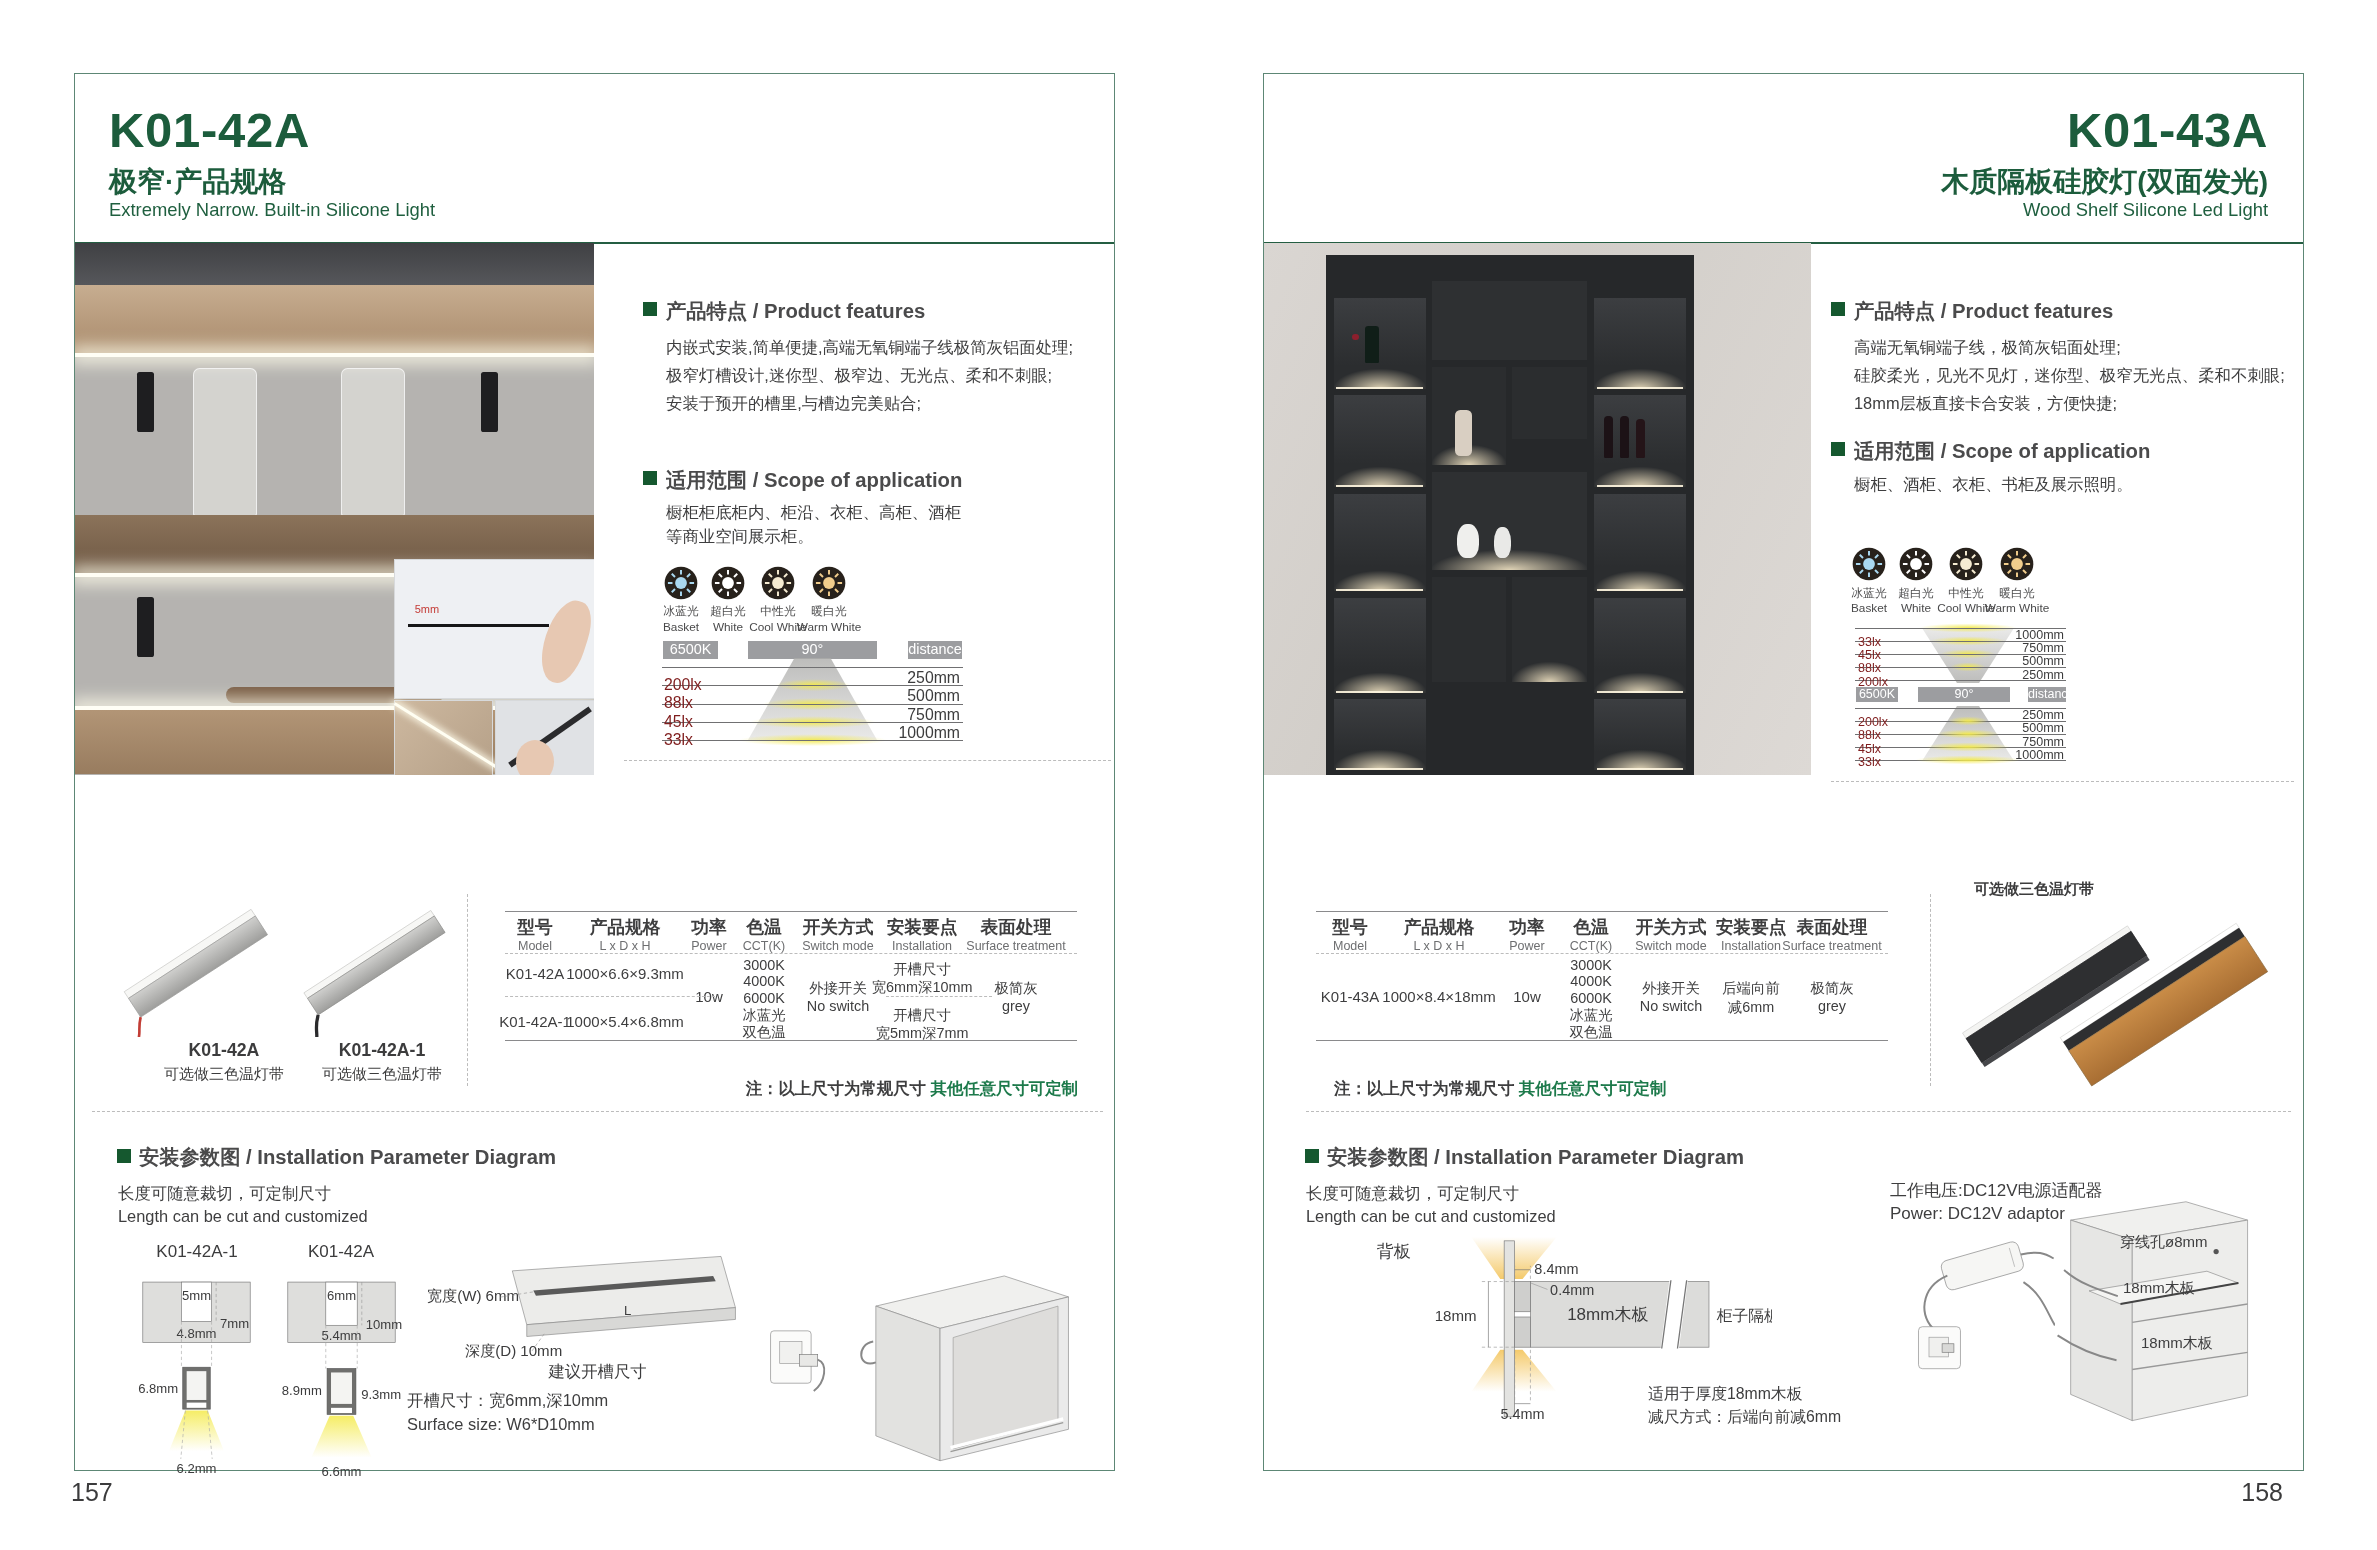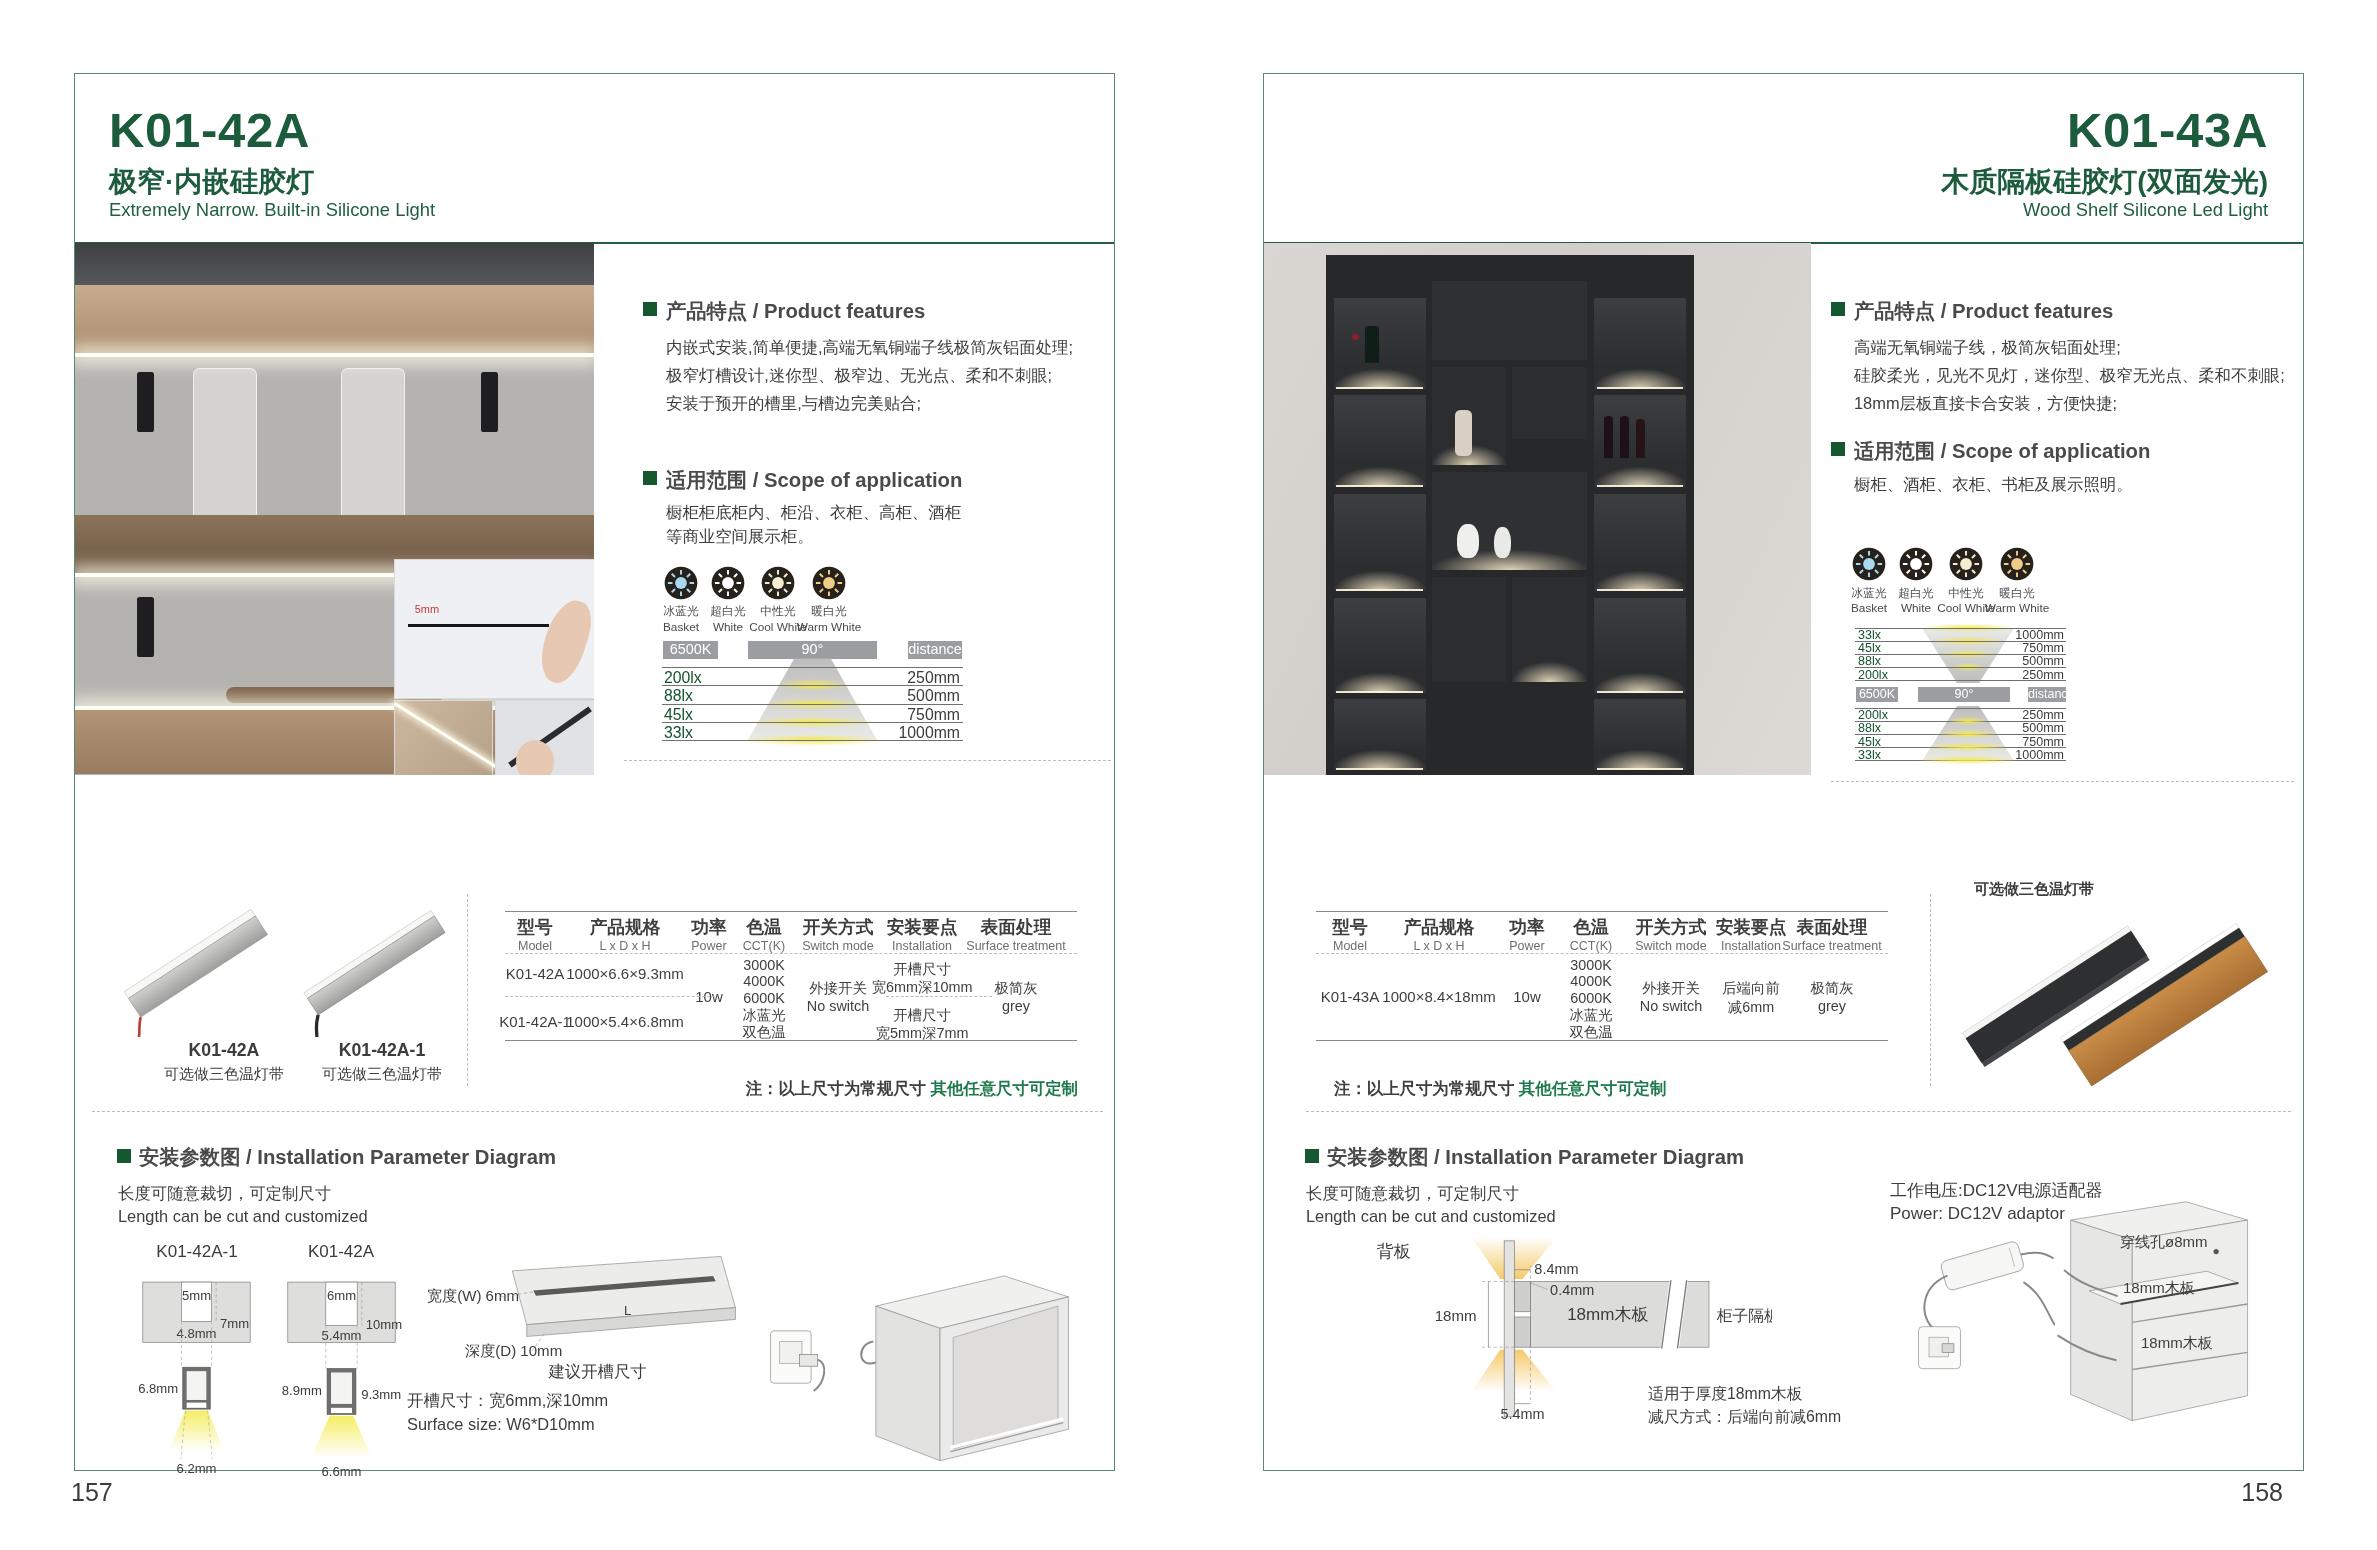--- a/index.html
+++ b/index.html
@@ -12,21 +12,21 @@
   .cn-title{position:absolute;font-size:28px;font-weight:bold;color:#1c5c3c;}
   .en-title{position:absolute;font-size:18.4px;color:#1f5f3f;}
   .sec-sq{position:absolute;width:14.4px;height:14.4px;background:#15582f;}
   .sec-head{position:absolute;font-size:20.3px;font-weight:bold;color:#4a4a4b;white-space:nowrap;}
   .body-txt{position:absolute;font-size:16.4px;color:#3e3e3f;white-space:nowrap;}
   .bar{position:absolute;background:#9c9da0;color:#fff;text-align:center;font-size:14.4px;line-height:17.7px;height:17.7px;}
   .bar.sm{font-size:12.5px;line-height:15px;height:15px;}
   .hline{position:absolute;height:0;border-top:1.3px solid #707072;}
   .hdash{position:absolute;height:0;border-top:1.3px dashed #bcbcbc;}
   .vdash{position:absolute;width:0;border-left:1.3px dashed #bcbcbc;}
-  .lux{position:absolute;font-size:15.8px;color:#14532d;white-space:nowrap;}
+  .lux{position:absolute;font-size:15.8px;color:#7f1d1d;white-space:nowrap;margin-top:7px;}
   .lux.sm{font-size:12.5px;}
   .dist{position:absolute;text-align:right;font-size:15.8px;color:#3c3c3d;white-space:nowrap;}
   .dist.sm{font-size:12.5px;}
   .cone{position:absolute;background:linear-gradient(180deg,rgba(172,172,170,.8),rgba(208,208,206,.45));}
   .cone.up{background:linear-gradient(0deg,rgba(172,172,170,.8),rgba(208,208,206,.45));}
   .lightspot{position:absolute;transform:translate(-50%,-50%);height:11.8px;
              background:radial-gradient(closest-side,rgba(243,234,77,.95),rgba(243,234,77,0));}
   .icon-label{position:absolute;text-align:center;font-size:11.8px;color:#4a4a4b;white-space:nowrap;transform:translateX(-50%);}
   .tcell{position:absolute;transform:translateX(-50%);text-align:center;white-space:nowrap;}
   .cell-cn{font-size:17.7px;font-weight:bold;color:#3e3e3f;}
@@ -78,21 +78,21 @@
       <linearGradient id="wood" x1="0" y1="0" x2="0" y2="1">
         <stop offset="0" stop-color="#c98c47"></stop>
           <stop offset="1" stop-color="#a86e33"></stop>
       </linearGradient>
     </defs>
   </svg>
 
   <div class="pagebox" style="left:74px;"></div>
 
   <div class="model-title" style="left:109px;top:102px;">K01-42A</div>
-  <div class="cn-title" style="left:109px;top:163px;">极窄·内嵌硅胶灯</div>
+  <div class="cn-title" style="left:109px;top:163px;">极窄·产品规格</div>
   <div class="en-title" style="left:109px;top:199px;">Extremely Narrow. Built-in Silicone Light</div>
   <div class="rule" style="left:75px;top:242px;width:1039px;"></div>
 
   <div class="photo ph-left" style="left:75px;top:243px;width:519px;height:532px;">
     <div class="abs" style="left:0;top:0;width:519px;height:42px;background:linear-gradient(180deg,#3f4043,#56575b);"></div>
     <div class="abs" style="left:0;top:42px;width:519px;height:70px;background:linear-gradient(180deg,#c7ad90,#a98b6c);"></div>
     <div class="strip" style="left:0;top:110px;width:519px;height:3.9px;"></div>
     <div class="bracket" style="left:62px;top:129px;"></div>
     <div class="bracket" style="left:406px;top:129px;"></div>
     <div class="abs" style="left:118px;top:125px;width:62px;height:146px;background:rgba(236,236,234,.55);border:1.3px solid rgba(255,255,255,.65);border-radius:6.6px 6.6px 2.6px 2.6px;"></div>

